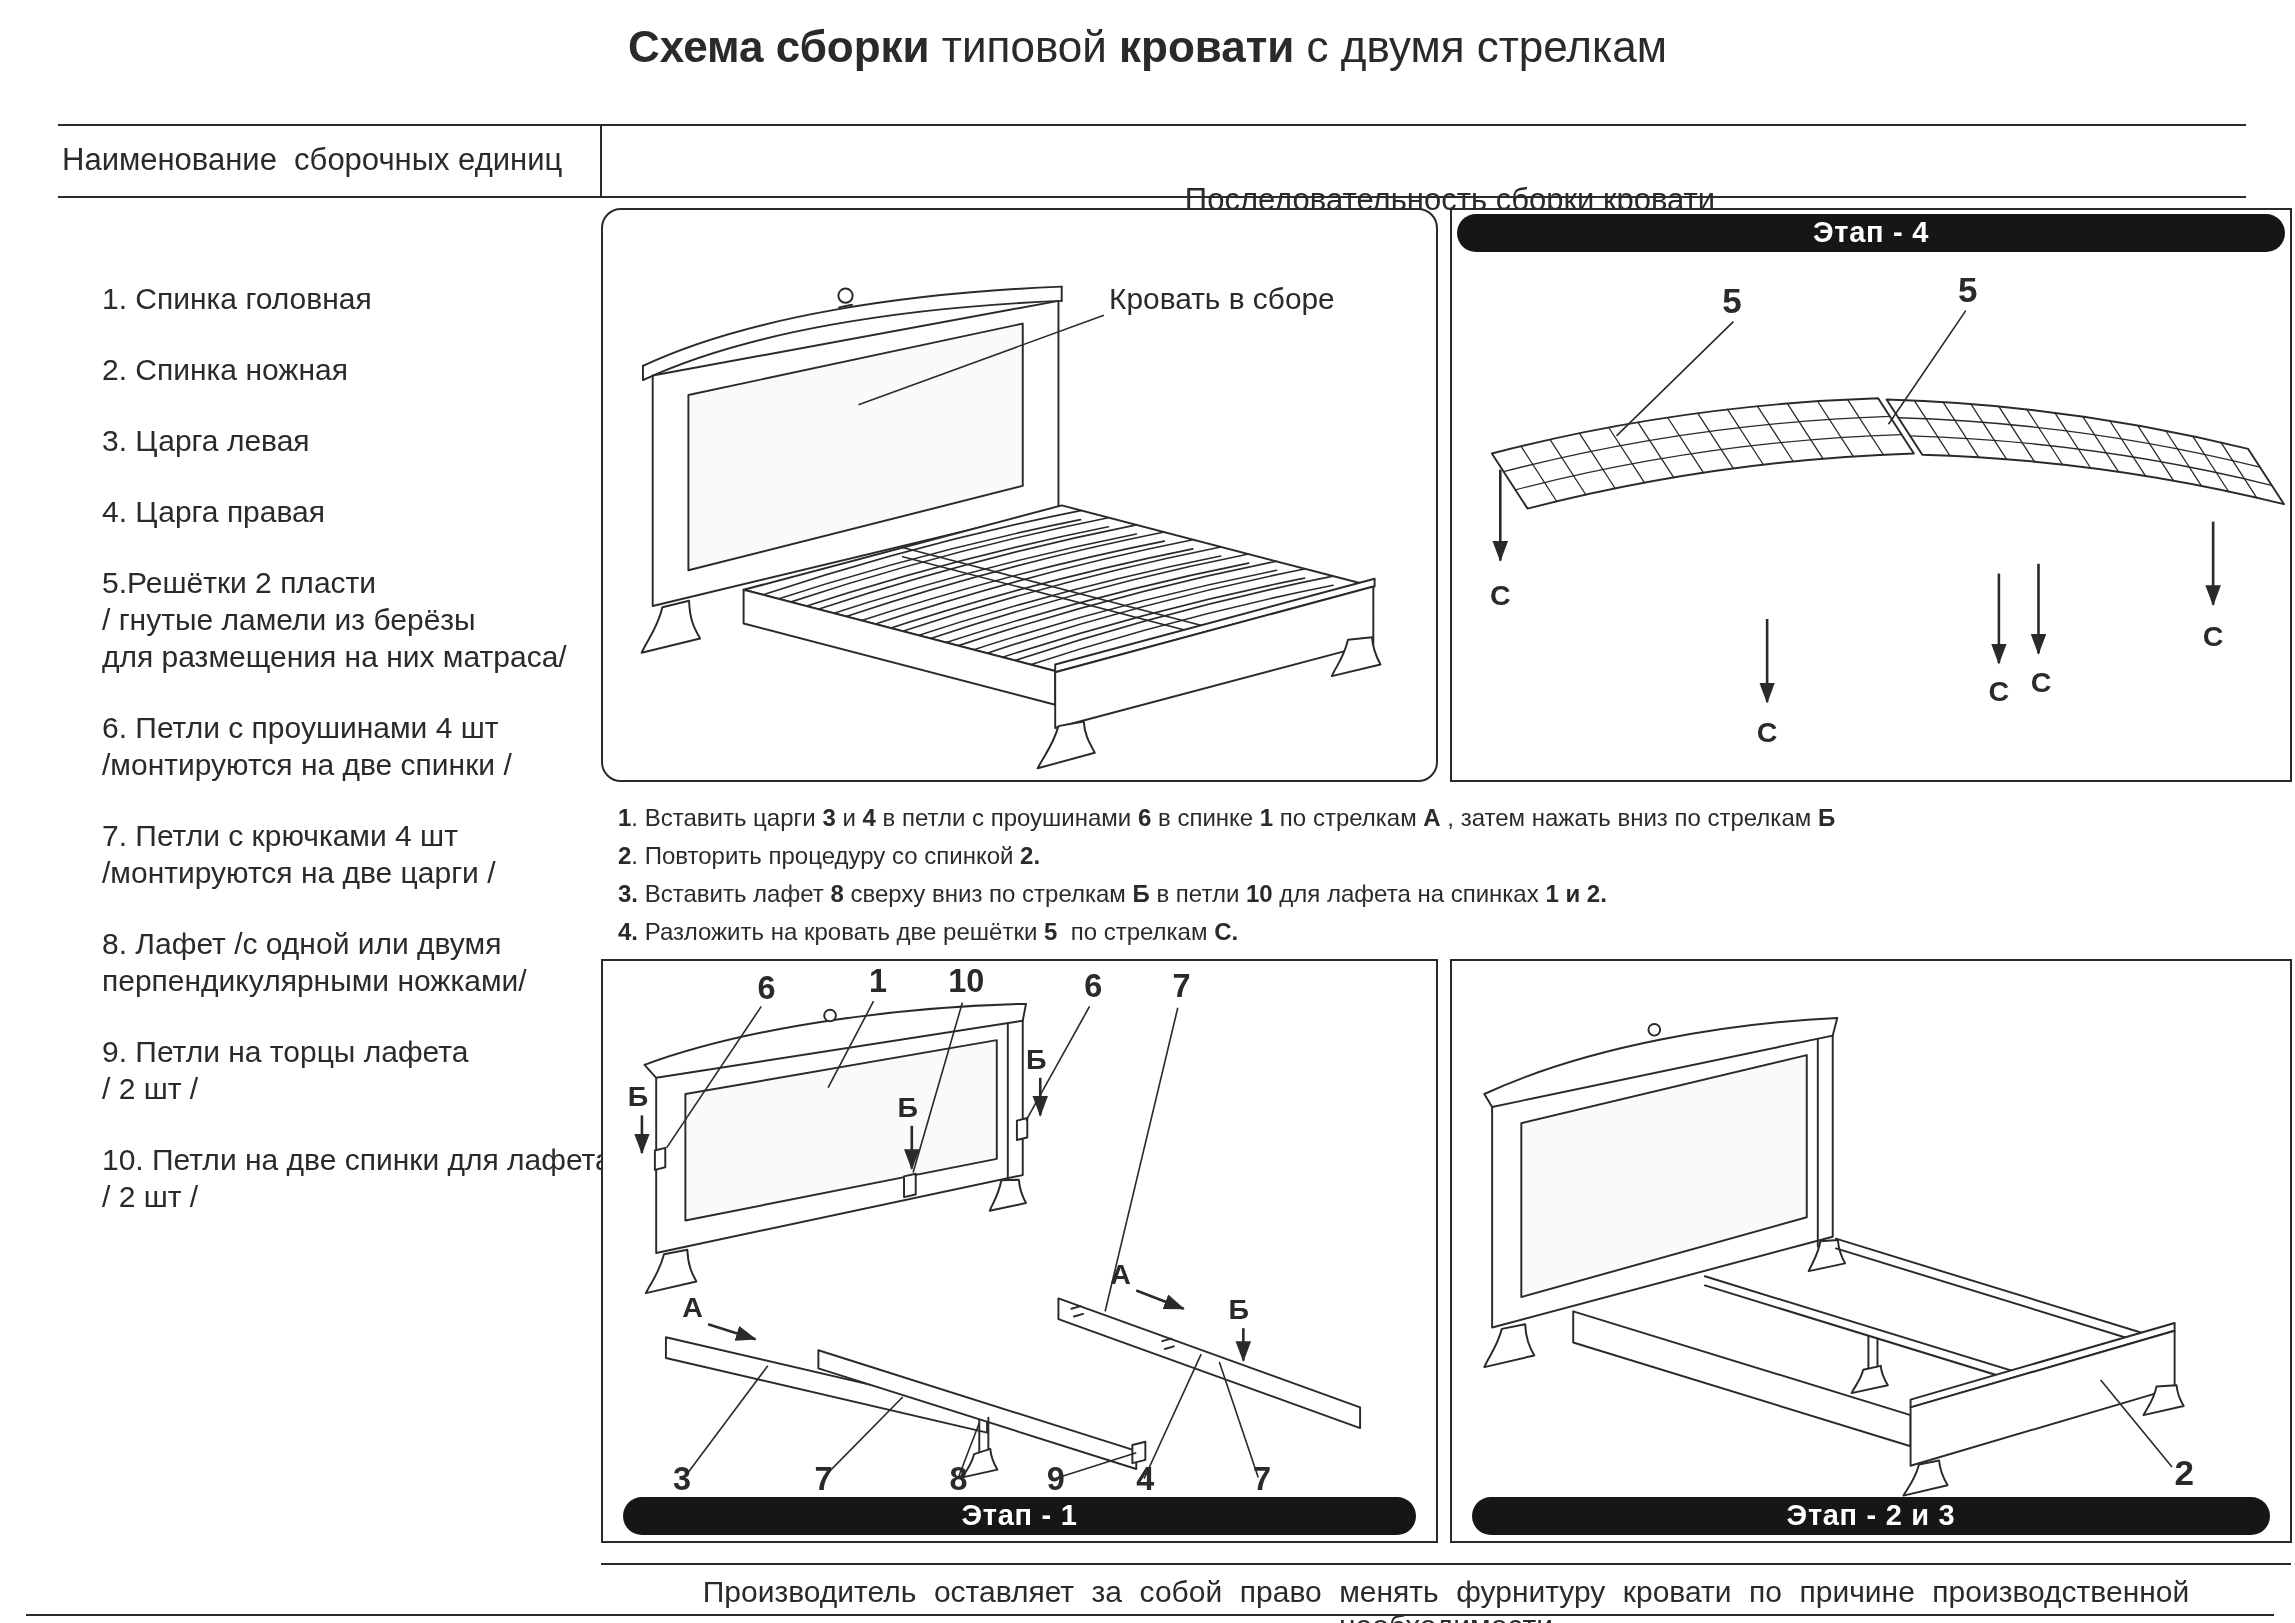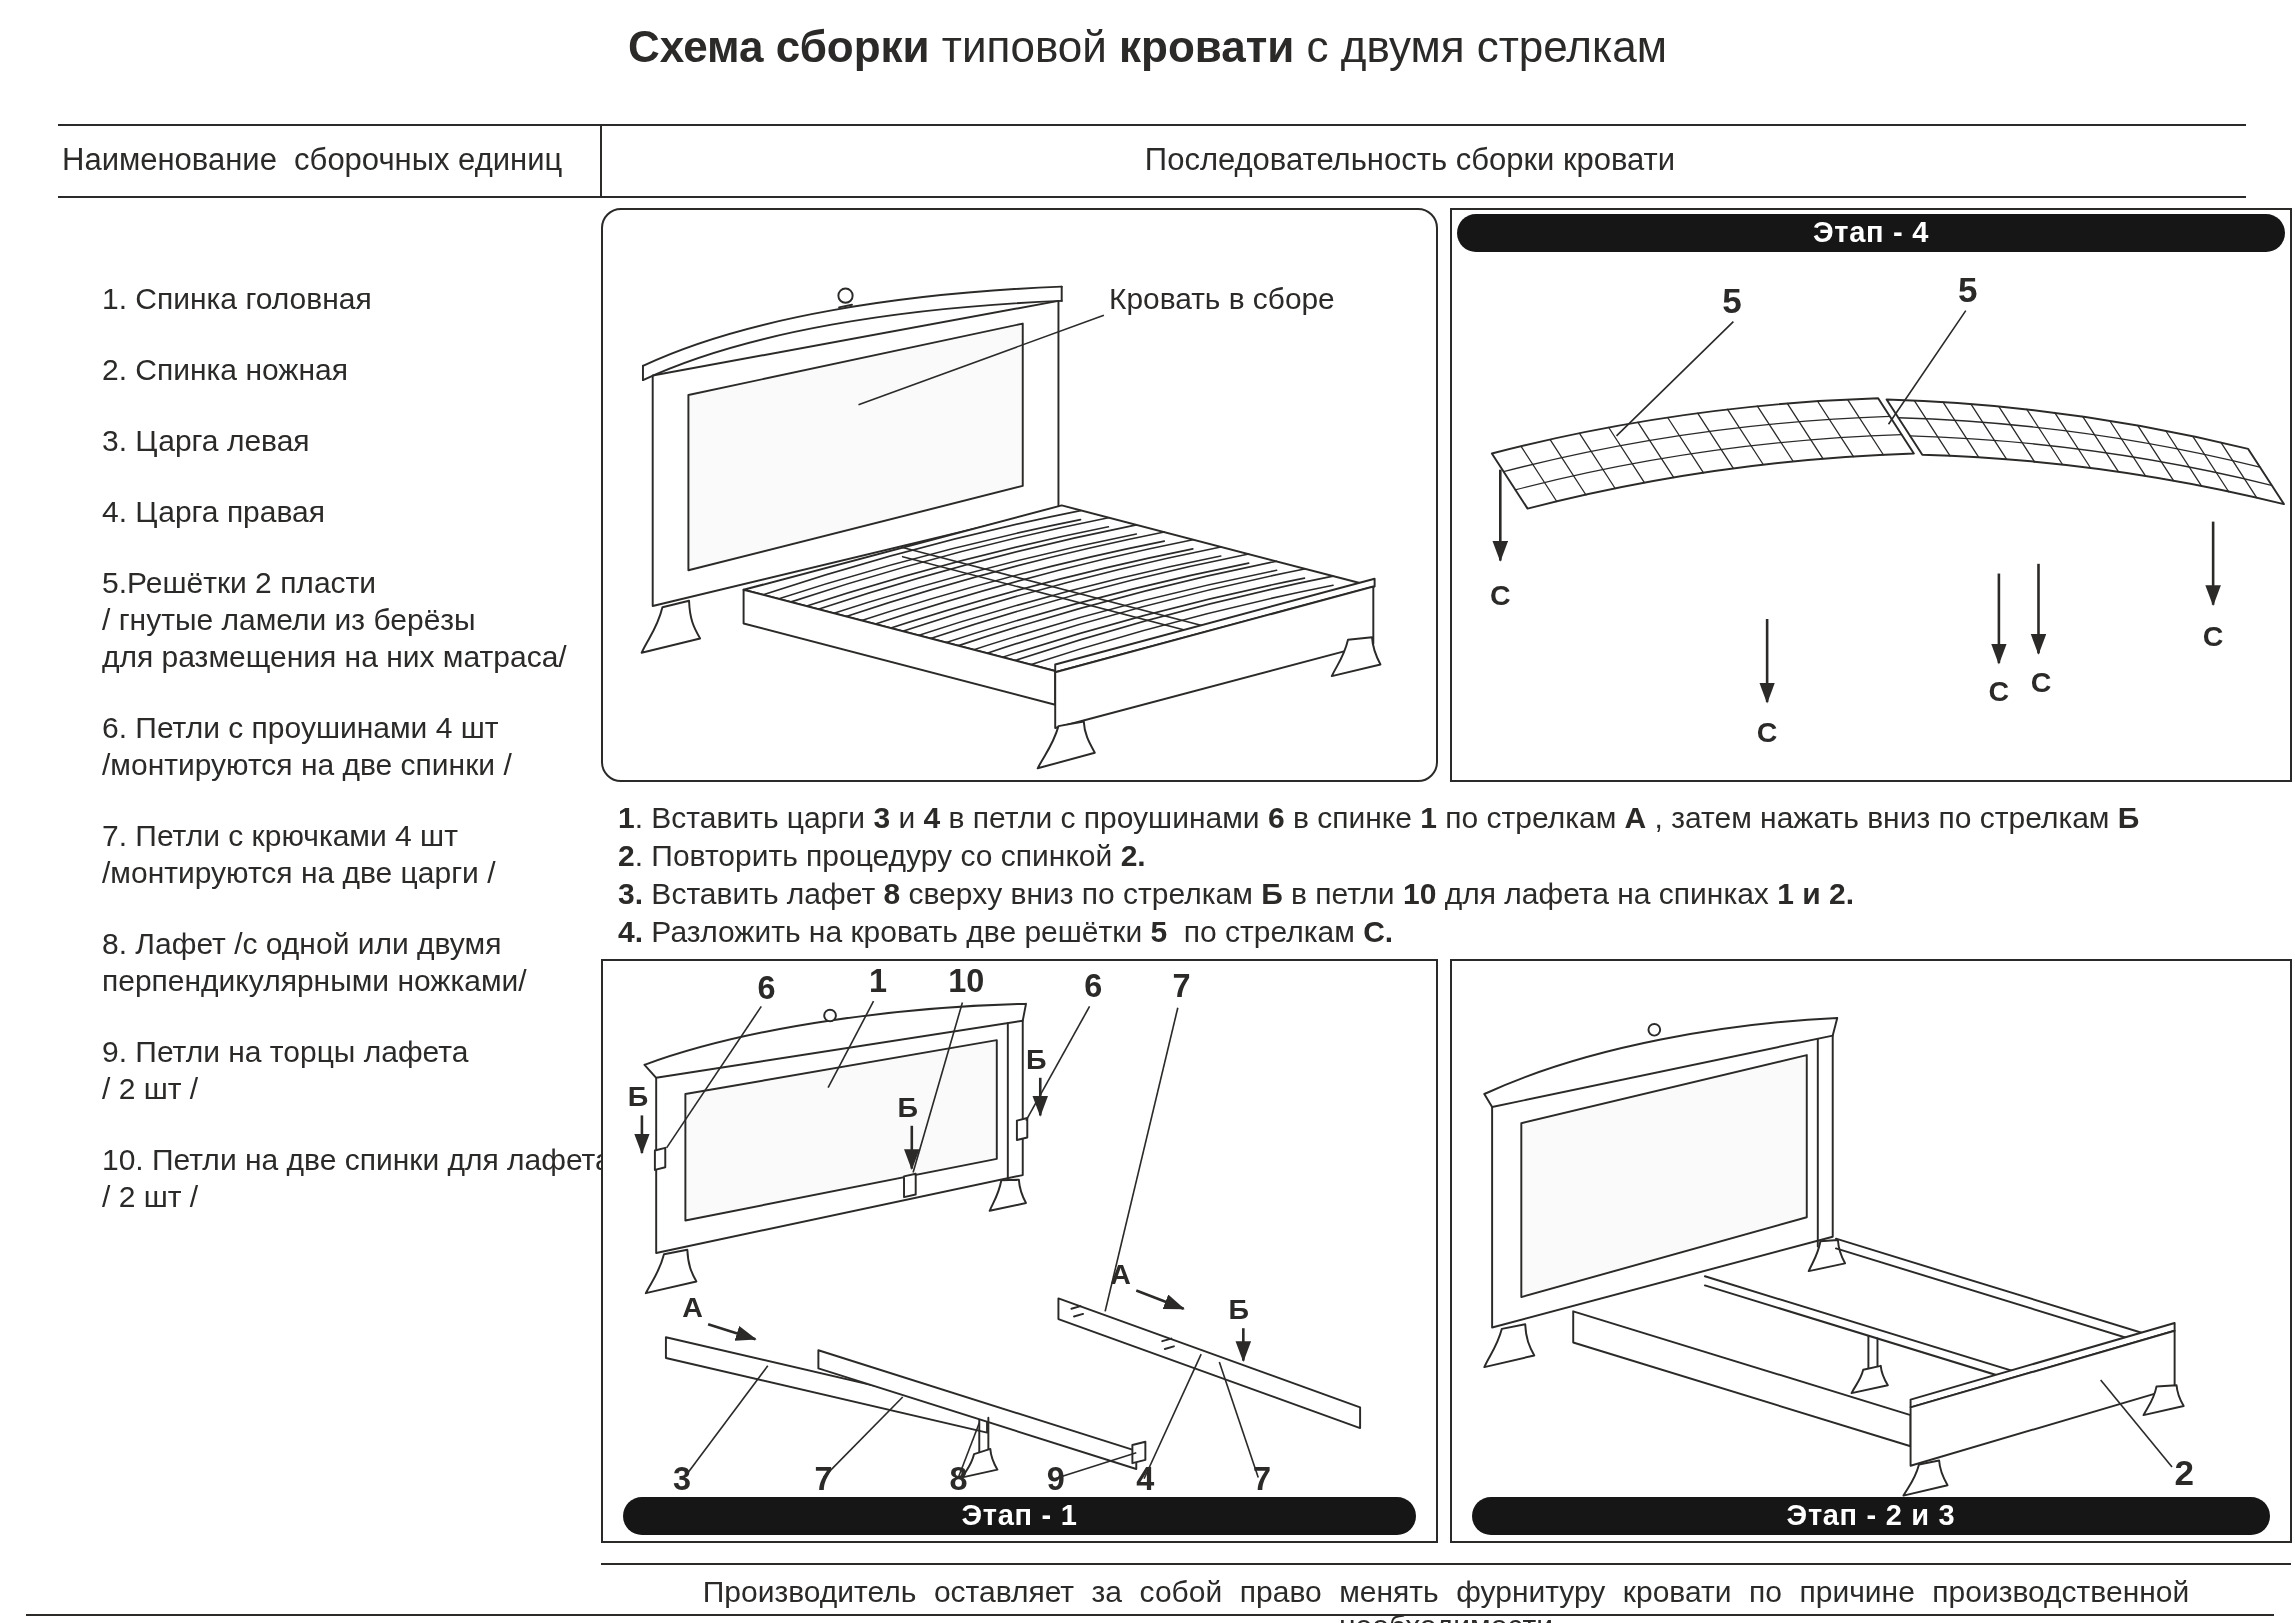--- a/index.html
+++ b/index.html
@@ -13,21 +13,21 @@
   .bseg{font-weight:700;}
   .col-header{position:absolute;top:142px;font-size:31px;white-space:pre-wrap;}
   .parts{position:absolute;left:54px;top:280px;width:523px;font-size:30px;line-height:37px;margin-left:48px;}
   .part-item{white-space:pre-line;margin-bottom:34px;}
   .panel{position:absolute;border:2px solid #2b2a29;background:#ffffff;box-sizing:border-box;text-align:right;}
   .banner{
     position:absolute;height:38px;background:#161616;border-radius:19px;
     color:#ffffff;font-weight:700;font-size:29px;display:flex;align-items:center;justify-content:center;
     letter-spacing:0.7px;
   }
-  .instructions{position:absolute;left:618px;top:799px;width:1673px;font-size:30px;line-height:38px;}
+  .instructions{position:absolute;left:618px;top:799px;width:1673px;font-size:24px;line-height:38px;}
   .instr-line{white-space:pre-wrap;}
   .footer-text{position:absolute;top:1575px;left:601px;width:1690px;text-align:center;font-size:30px;word-spacing:9.2px;}
   svg{display:block;}
   svg text{fill:#2b2a29;font-family:"Liberation Sans",sans-serif;}
   .num{font-size:50px;font-weight:700;}
   .num54{font-size:54px;font-weight:700;}
   .letter{font-size:44px;font-weight:700;}
   .cap{font-size:46px;font-weight:400;}
 </style>
 </head>
@@ -35,21 +35,21 @@
 
 <div id="page">
 
   <div class="title"><span class="bseg">Схема сборки</span><span> типовой </span><span class="bseg">кровати</span><span> с двумя стрелкам</span></div>
 
   <div class="hline" style="top:124px;left:58px;width:2188px;"></div>
   <div class="hline" style="top:196px;left:58px;width:2188px;"></div>
   <div class="vline" style="top:124px;left:600px;height:74px;"></div>
 
   <div class="col-header" style="left:62px;">Наименование  сборочных единиц</div>
-  <div class="col-header" style="left:589px;width:1642px;text-align:center;">Последовательность сборки кровати</div>
+  <div class="col-header" style="left:629px;width:1642px;text-align:center;margin-top:40px;">Последовательность сборки кровати</div>
 
   <div class="parts">
     <div class="part-item">1.   Спинка головная</div>
     <div class="part-item">2. Спинка ножная</div>
     <div class="part-item">3. Царга левая</div>
     <div class="part-item">4. Царга правая</div>
     <div class="part-item">5.Решётки  2 пласти
 / гнутые ламели из берёзы
 для размещения на них матраса/</div>
     <div class="part-item">6. Петли с проушинами 4 шт

